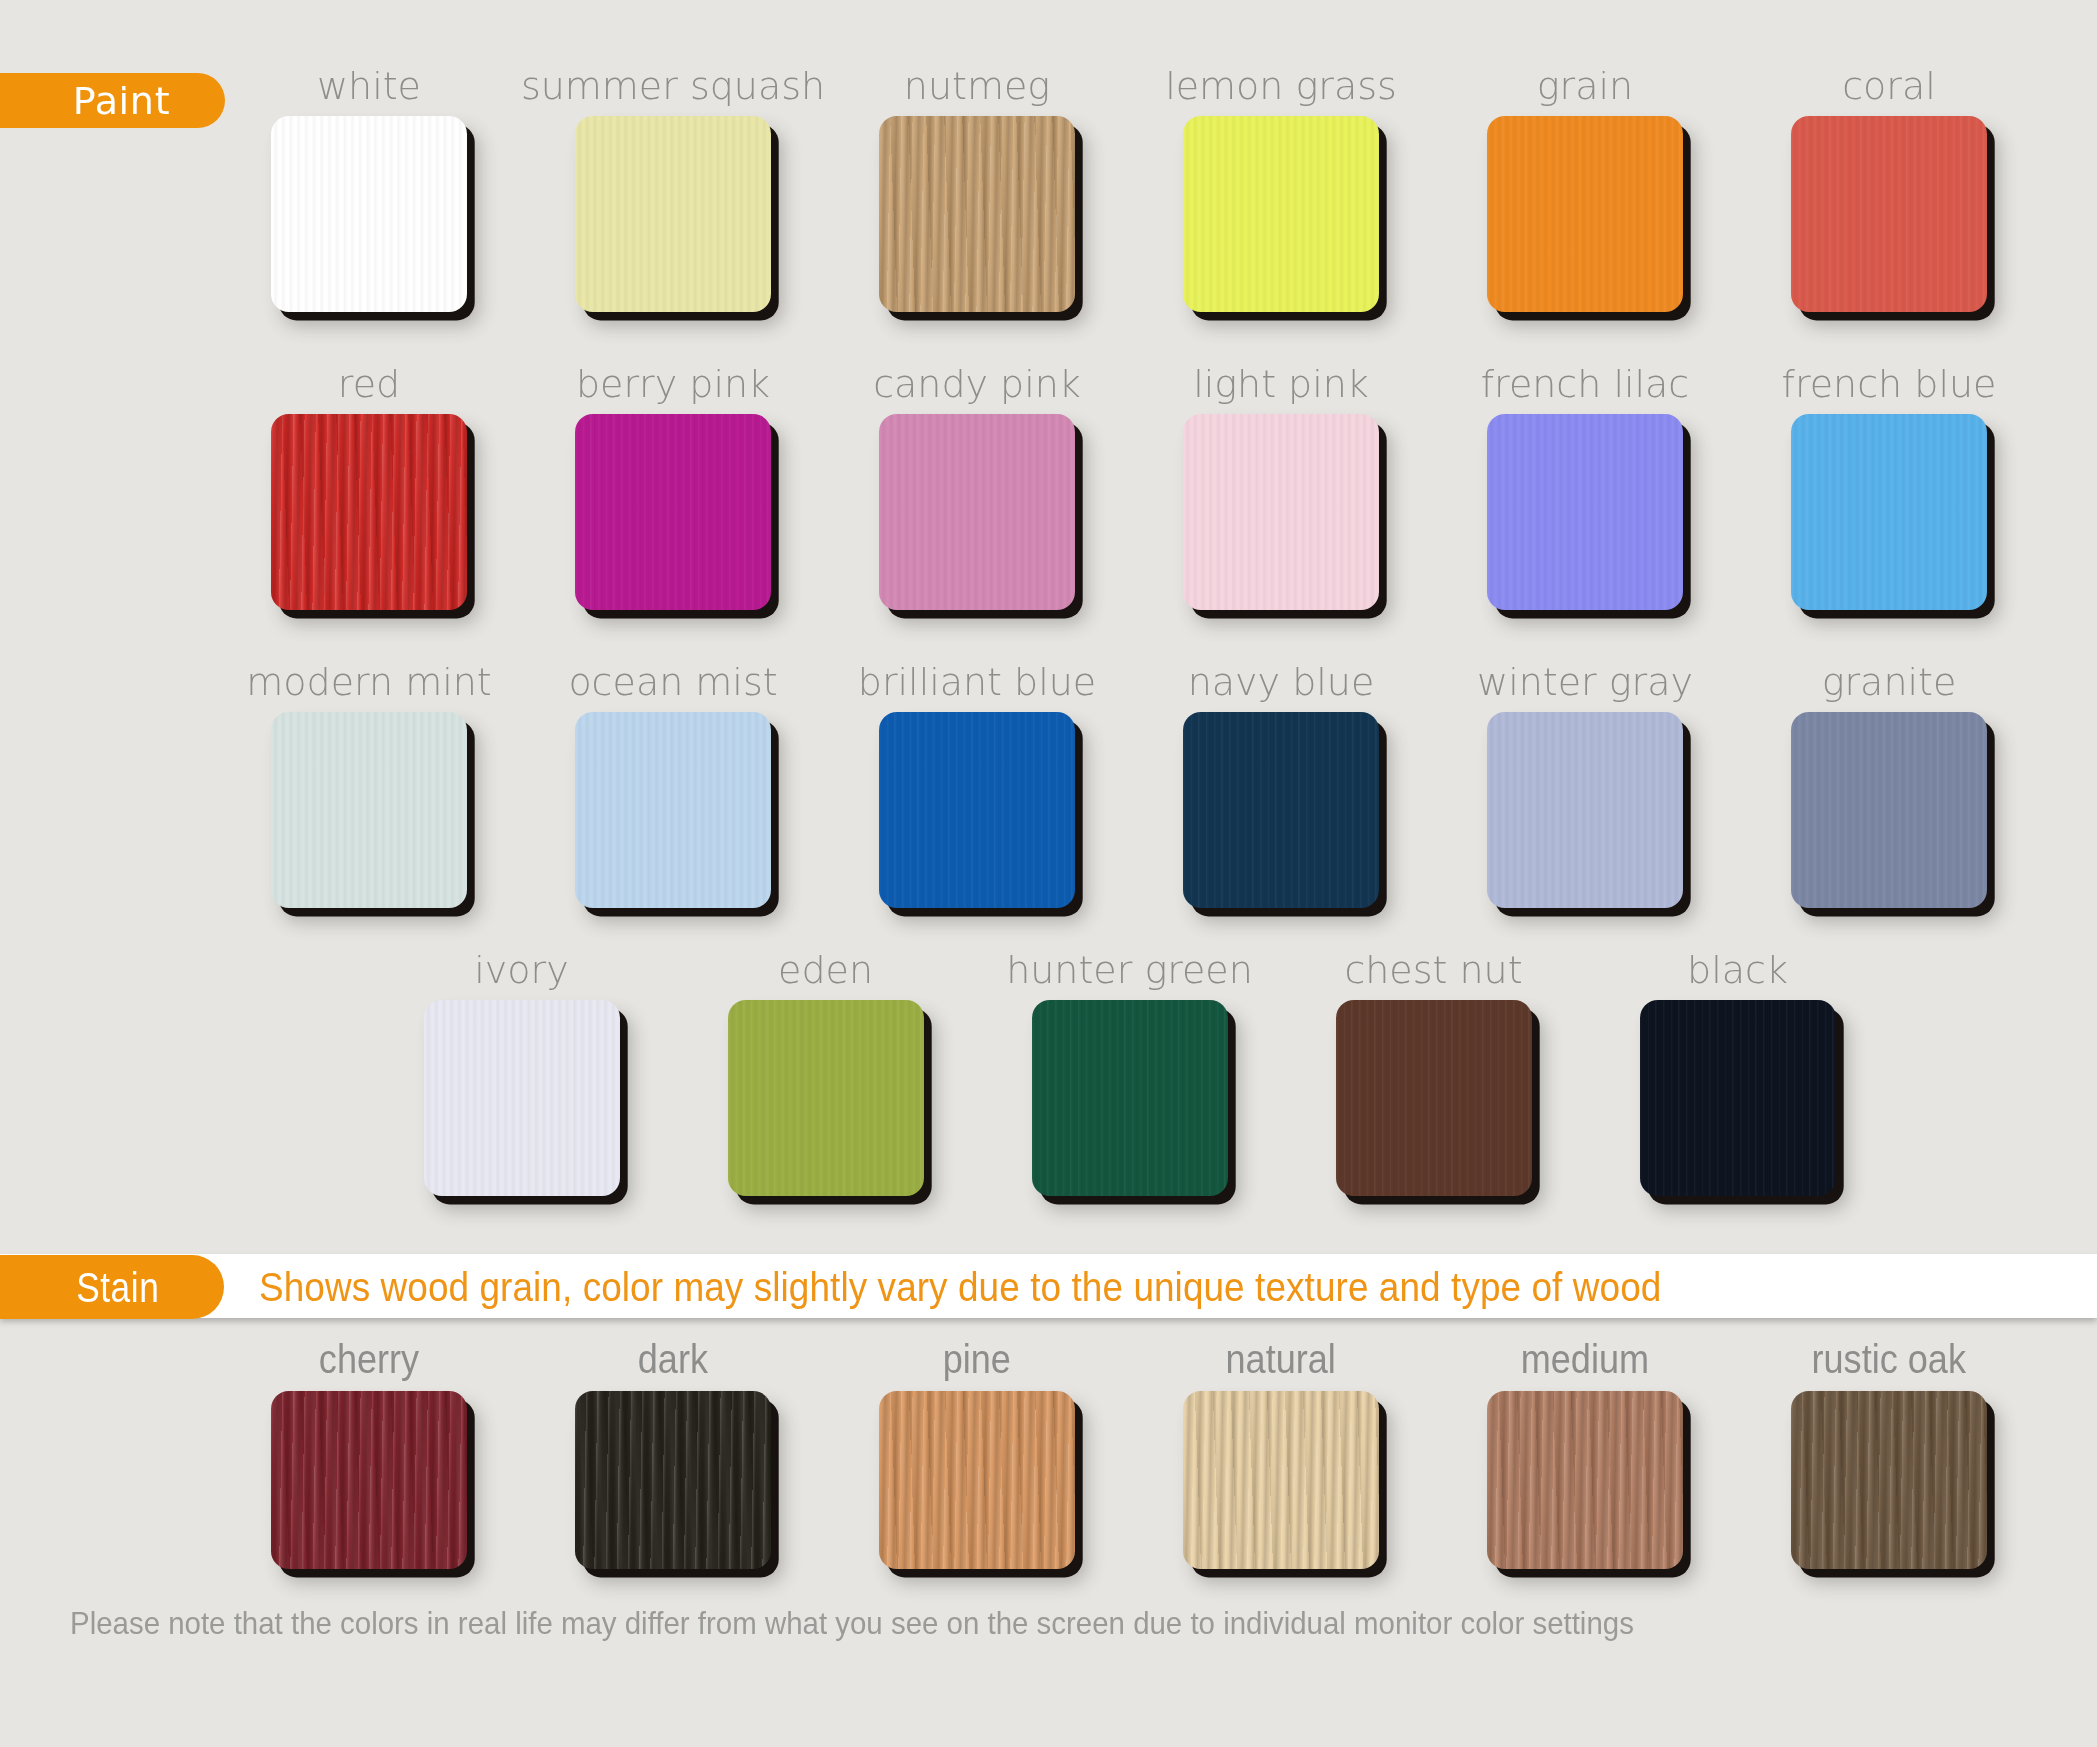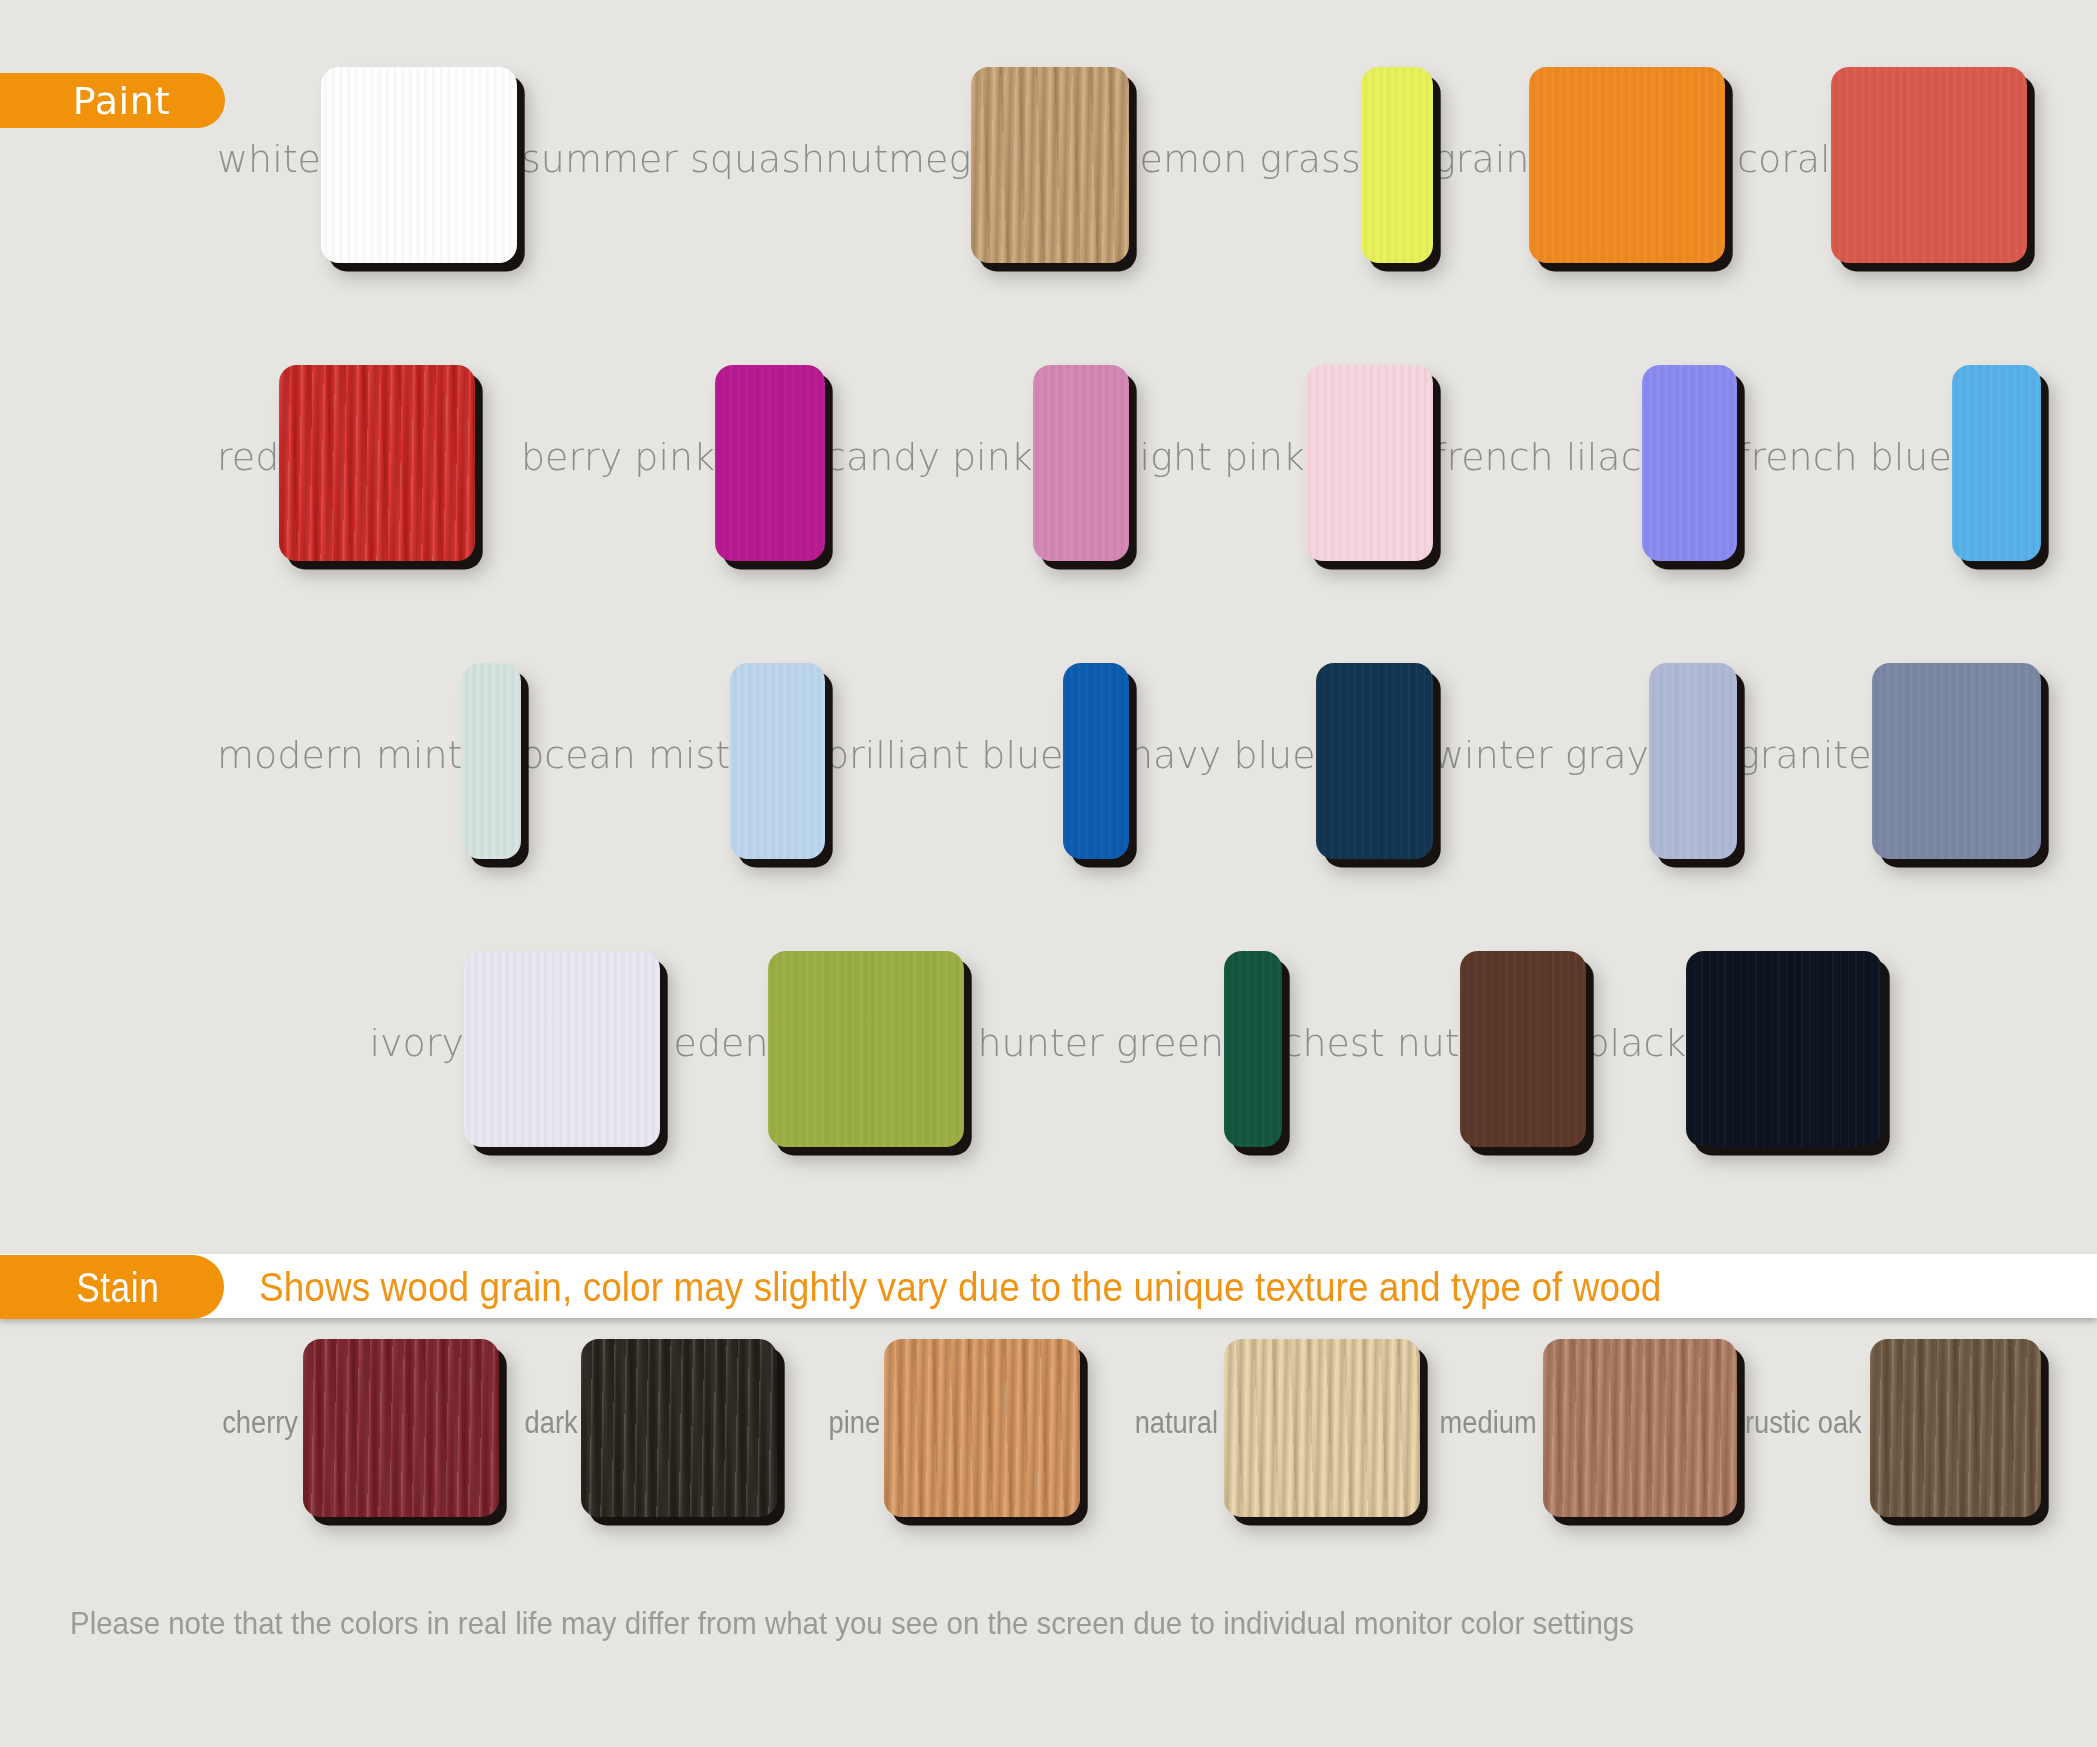--- a/index.html
+++ b/index.html
@@ -92,35 +92,35 @@
   
   .row {
     position: absolute;
     left: 217px;
     width: 1825px;
     display: flex;
   }
   .cell {
     width: 304px;
     display: flex;
-    flex-direction: row;
+    flex-direction: column;
     align-items: center;
   }
   .swatch-label {
     color: #8d8d8c;
     font-size: 38px;
     line-height: 1;
     margin-bottom: 11.2px;
     white-space: nowrap;
     font-family: "DejaVu Sans", sans-serif;
     font-weight: 300;
   }
   .stain-row .swatch-label {
     font-family: "Liberation Sans Narrow", "Liberation Sans", sans-serif;
-    font-size: 31px;
+    font-size: 41px;
   }
   .stain-row .swatch-label span {
     display: inline-block;
     transform: scaleX(0.88);
   }
   .swatch {
     width: 196px;
     height: 196px;
     border-radius: 18px;
     position: relative;

